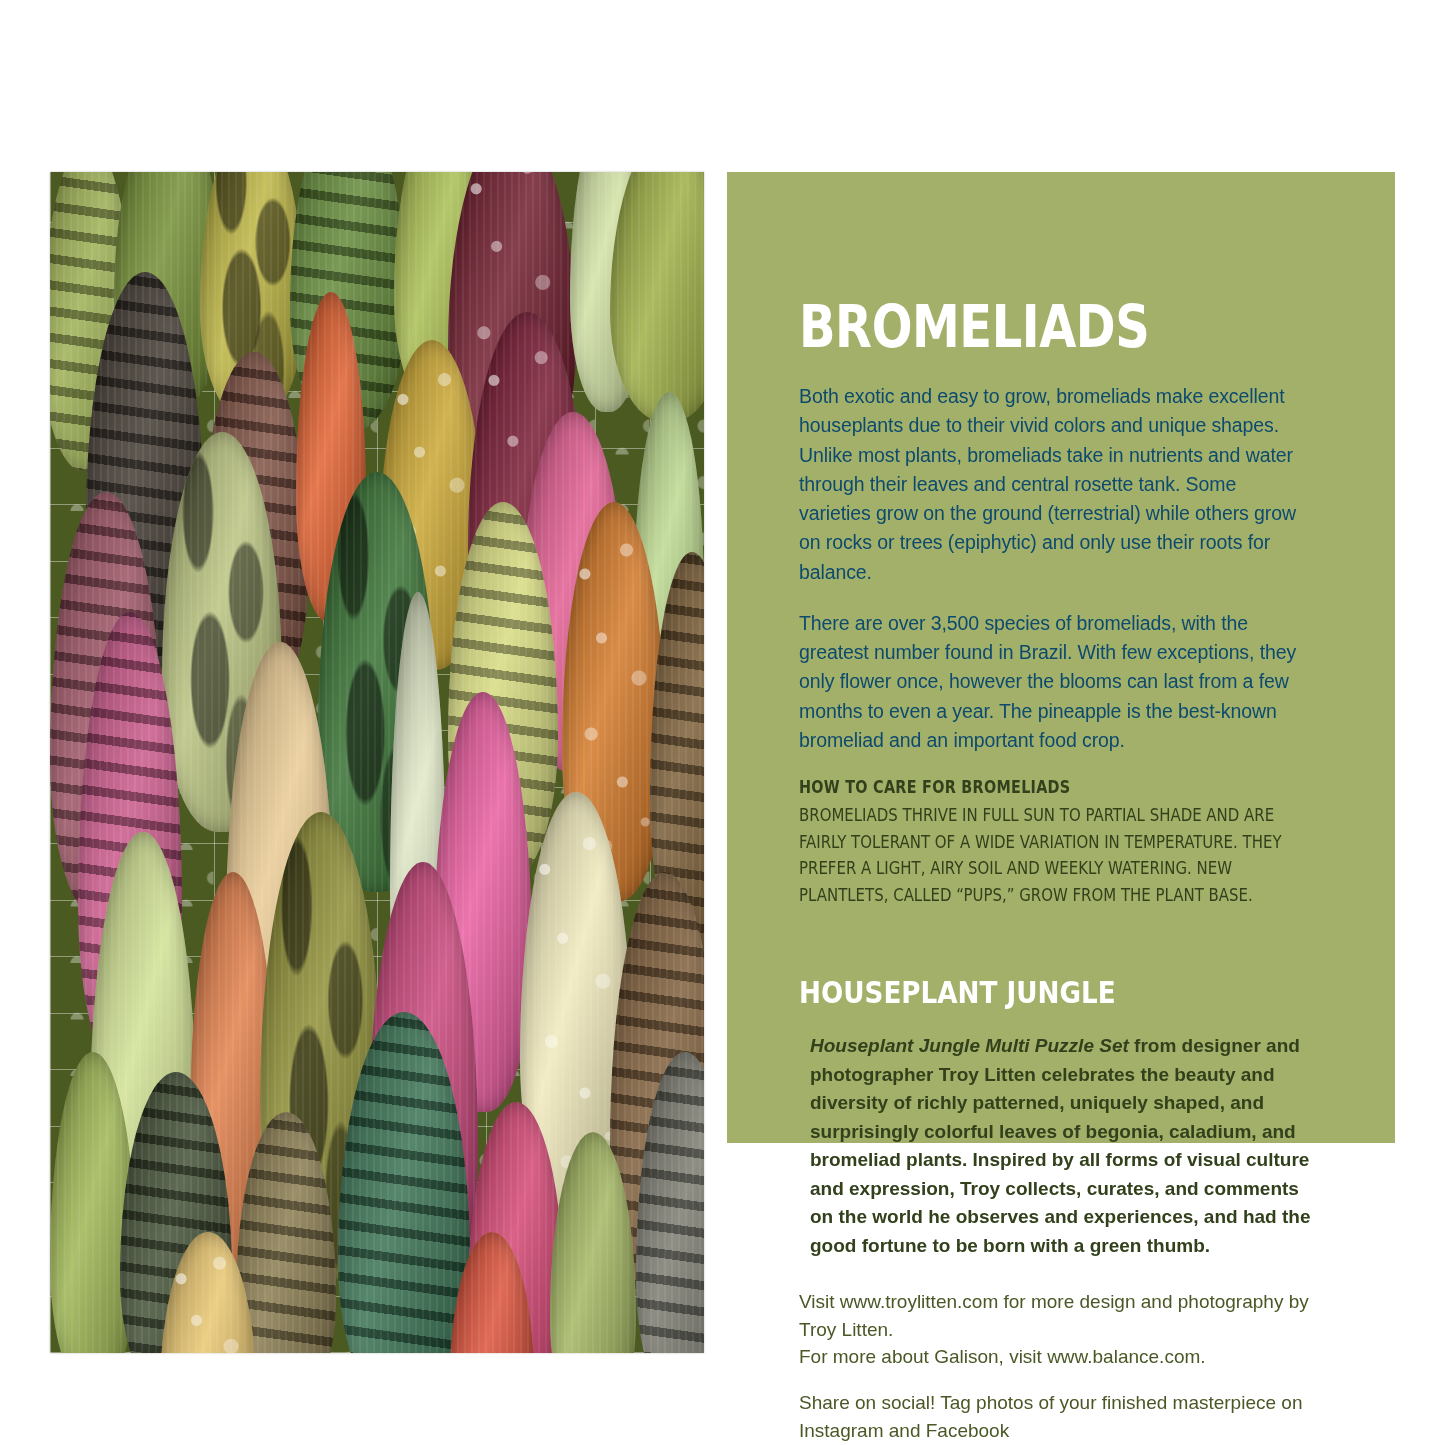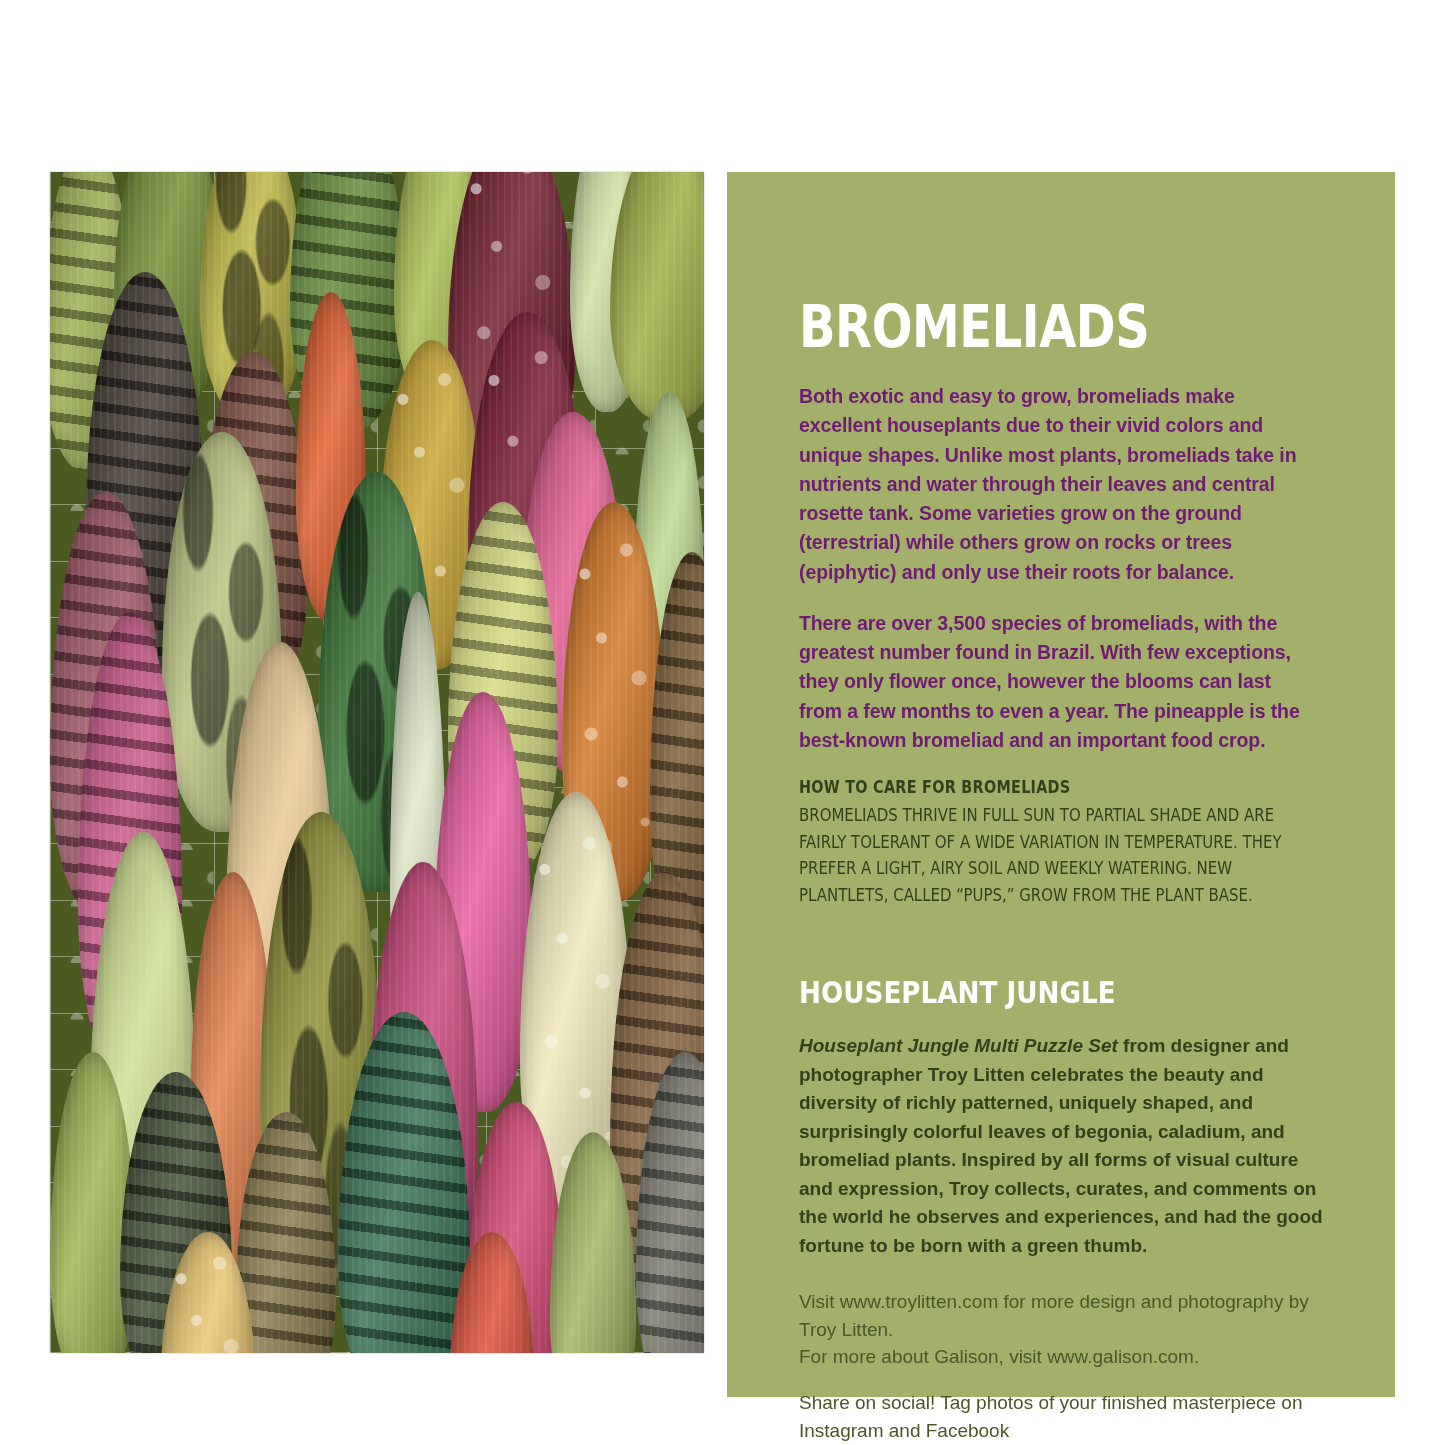--- a/index.html
+++ b/index.html
@@ -113,43 +113,43 @@
     background-size: 54.5px 56.5px, 54.5px 56.5px;
     mix-blend-mode: screen;
   }
 
   
   .info-card {
     position: absolute;
     left: 727px;
     top: 172px;
     width: 668px;
-    height: 1225px;
+    height: 971px;
     background: #a3b06a;
     color: #33401a;
     box-sizing: border-box;
     padding: 126px 72px 0 72px;
   }
   .title {
     font-family: "DejaVu Sans Condensed", "Liberation Sans Narrow", "Liberation Sans", sans-serif;
     font-weight: 700;
     font-size: 58px;
     letter-spacing: -0.5px;
     line-height: 1;
     color: #ffffff;
     margin: 0 0 26px 0;
     transform: scaleX(0.92);
     transform-origin: left center;
   }
   .body-p {
     font-size: 19.5px;
     line-height: 1.50;
-    font-weight: 700;
+    font-weight: 400;
     margin: 0 12px 22px 0;
-    color: #701a75;
+    color: #0c4a6e;
     letter-spacing: -0.1px;
   }
   .care-head {
     font-family: "DejaVu Sans Condensed", "Liberation Sans Narrow", "Liberation Sans", sans-serif;
     font-weight: 700;
     font-size: 17px;
     letter-spacing: 0.3px;
     margin: 20px 0 5px 0;
     color: #32401b;
     transform: scaleX(0.94);
@@ -172,21 +172,21 @@
     letter-spacing: 0px;
     color: #ffffff;
     margin: 66px 0 22px 0;
     transform: scaleX(0.94);
     transform-origin: left center;
   }
   .jungle-p {
     font-size: 19px;
     line-height: 1.50;
     font-weight: 700;
-    margin: 0;
+    margin: 11px;
     color: #32401b;
   }
   .jungle-p .ital {
     font-style: italic;
   }
   .fineprint {
     font-size: 19px;
     line-height: 1.45;
     color: #4a5826;
     margin: 28px 0 0 0;
@@ -257,21 +257,21 @@
 
     <div class="care-head">HOW TO CARE FOR BROMELIADS</div>
     <p class="care-body">BROMELIADS THRIVE IN FULL SUN TO PARTIAL SHADE AND ARE FAIRLY TOLERANT OF A WIDE VARIATION IN TEMPERATURE. THEY PREFER A LIGHT, AIRY SOIL AND WEEKLY WATERING. NEW PLANTLETS, CALLED “PUPS,” GROW FROM THE PLANT BASE.</p>
 
     <h2 class="subtitle">HOUSEPLANT JUNGLE</h2>
 
     <p class="jungle-p"><span class="ital">Houseplant Jungle Multi Puzzle Set</span><span> from designer and photographer Troy Litten celebrates the beauty and diversity of richly patterned, uniquely shaped, and surprisingly colorful leaves of begonia, caladium, and bromeliad plants. Inspired by all forms of visual culture and expression, Troy collects, curates, and comments on the world he observes and experiences, and had the good fortune to be born with a green thumb.</span></p>
 
     <p class="fineprint">
       <span>Visit www.troylitten.com for more design and photography by Troy Litten.</span><br>
-      <span>For more about Galison, visit www.galison.com.</span>
+      <span>For more about Galison, visit www.balance.com.</span>
     </p>
 
     <p class="fineprint second">
       <span>Share on social! Tag photos of your finished masterpiece on Instagram and Facebook</span><br>
       <span>#galisonpuzzle  @galisongift</span>
     </p>
 
   </div>
 </div>
 

